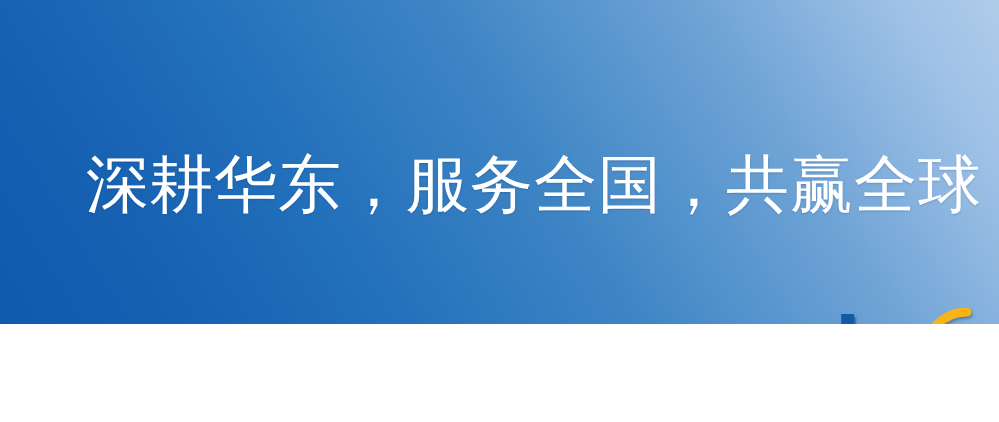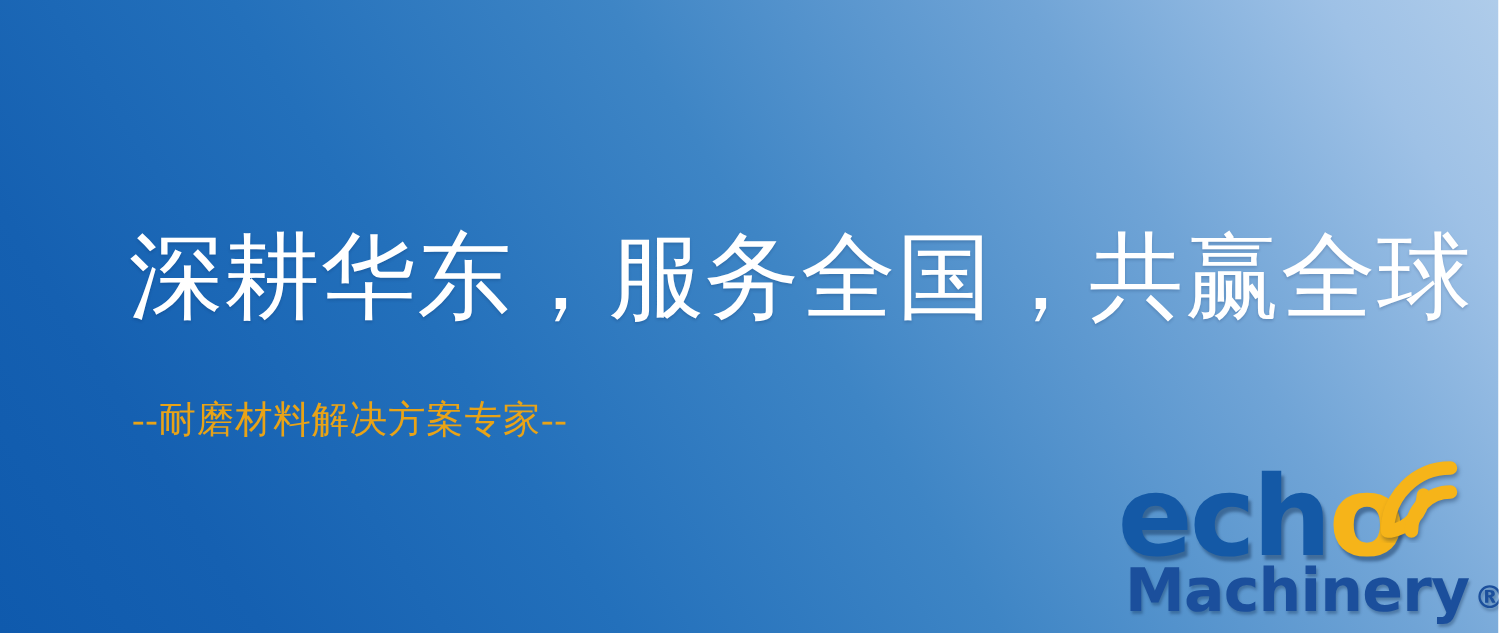--- a/index.html
+++ b/index.html
@@ -4,21 +4,21 @@
 <style>
   html, body {
     margin: 0;
     padding: 0;
     background: #ffffff;
   }
 
   .banner {
     position: relative;
     width: 999px;
-    height: 422px;
+    height: 324px;
     overflow: hidden;
     
     background:
       linear-gradient(58deg,
         #0f5aad 0%,
         #15५fb0 0%,
         #1560b1 12%,
         #2270ba 32%,
         #3d84c4 52%,
         #6fa3d5 74%,
@@ -124,21 +124,20 @@
   }
 </style>
 </head>
 <body>
 
 <div class="banner">
   <div class="banner-bg"></div>
 
   <div class="headline">深耕华东，服务全国，共赢全球</div>
 
-  <div class="subtitle">--耐磨材料解决方案专家--</div>
 
   <div class="logo">
 
     <div class="logo-wordmark">
       <span class="logo-echo-blue">ech</span><span class="logo-echo-gold">o</span>
     </div>
 
     <div class="logo-waves">
       <svg width="62" height="58" viewBox="0 0 62 58" xmlns="http://www.w3.org/2000/svg">
         <g fill="none" stroke="#f6b419" stroke-linecap="round" filter="drop-shadow(1px 2px 1.5px rgba(0,25,60,0.35))">

